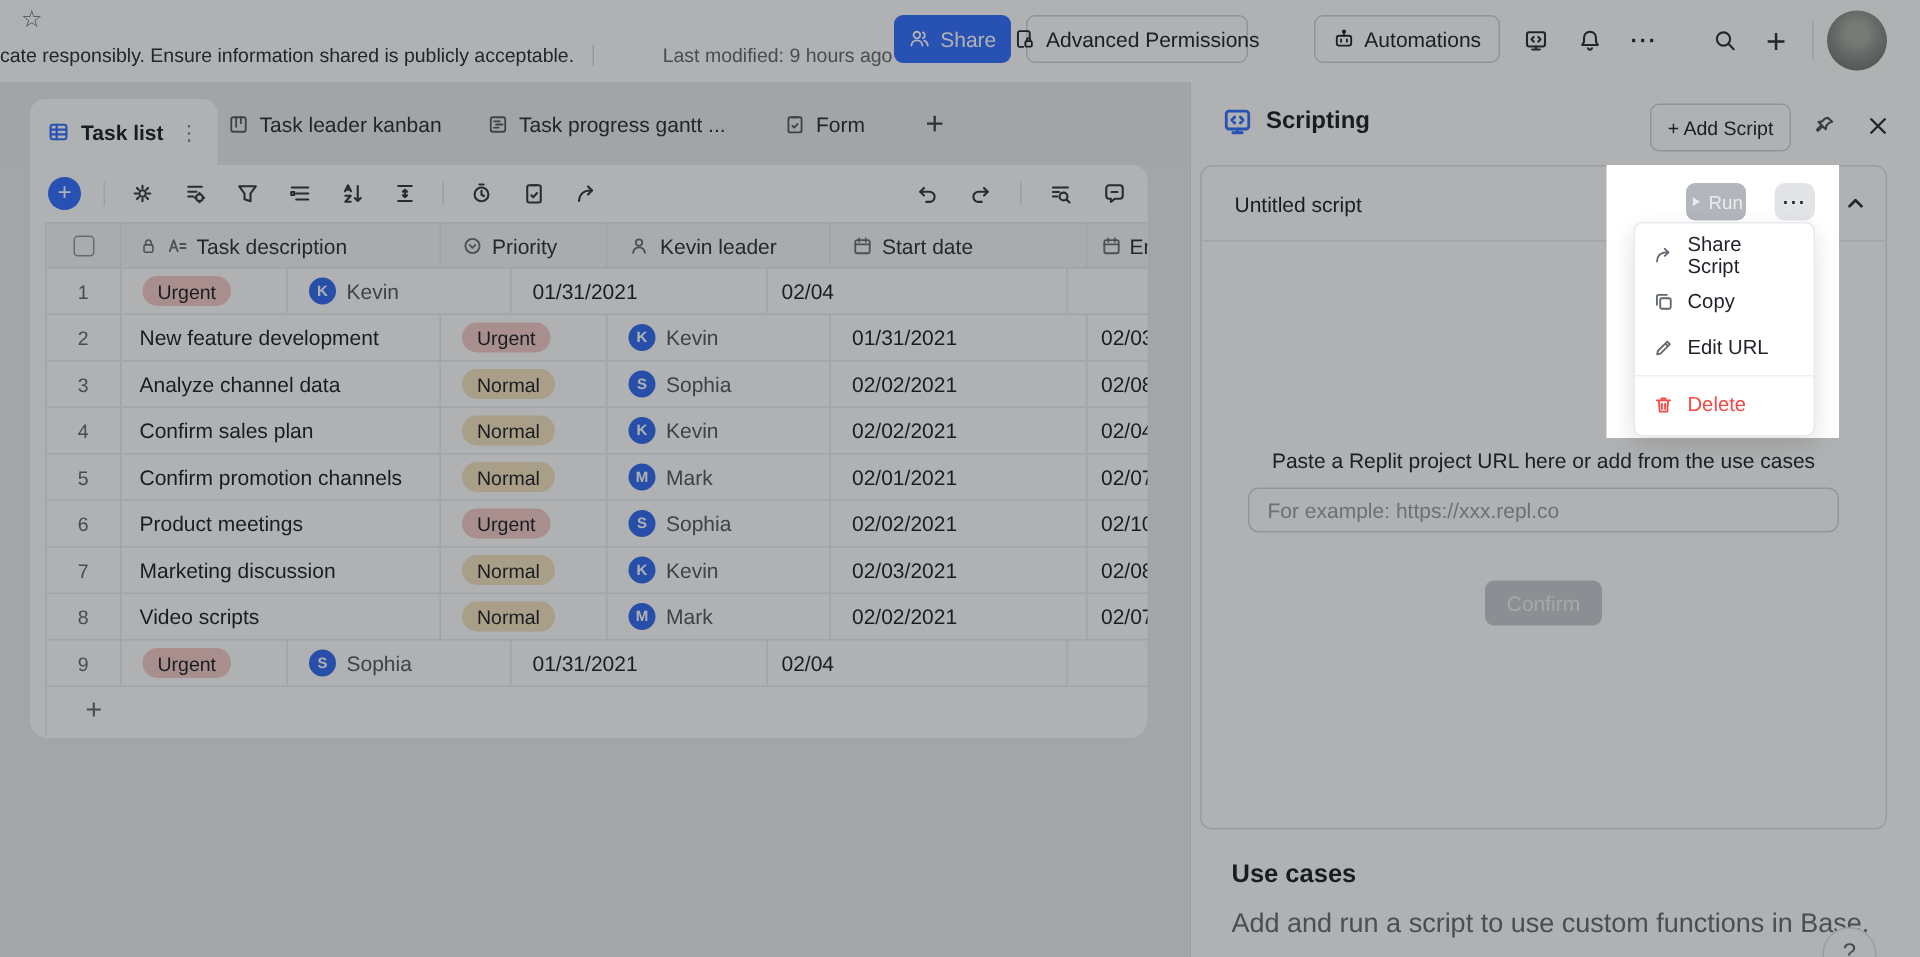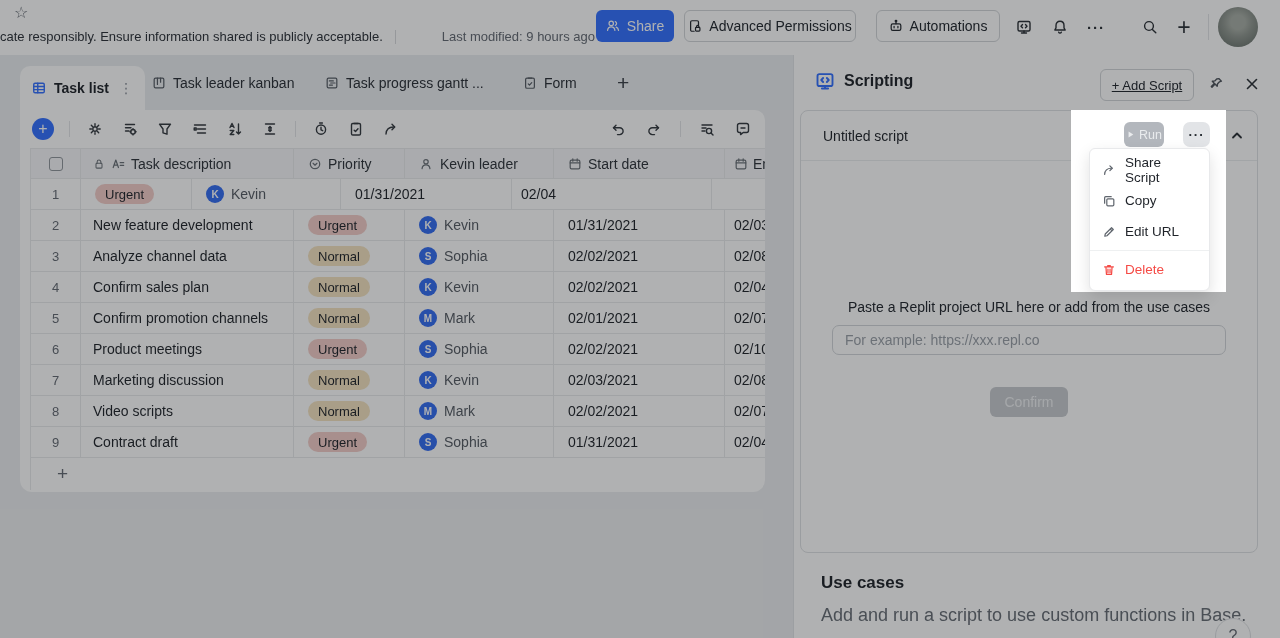--- a/index.html
+++ b/index.html
@@ -13,21 +13,21 @@
   
   .topbar{left:0;top:0;width:1280px;height:55px;background:#fff;border-bottom:1px solid #e7e9eb;}
   .star{left:14px;top:3px;font-size:16px;color:#646a73;}
   .noticewrap{left:0;top:29px;gap:12px;color:#2c3138;font-size:13px;white-space:nowrap;}
   .lastmod{color:#646a73;margin-left:34px;}
   .vdiv{width:1px;height:14px;background:#d8dadd;}
   .btn{box-sizing:border-box;height:32px;border-radius:6px;display:flex;align-items:center;justify-content:center;gap:7px;font-size:14px;white-space:nowrap;}
   .btn-primary{background:#3370ff;color:#fff;border:none;}
   .btn-outline{background:transparent;border:1px solid #d2d5d9;color:#22272e;}
   .share-btn{left:596px;top:10px;width:78px;}
-  .perm-btn{left:684px;top:10px;width:172px;}
+  .perm-btn{left:684px;top:10px;width:148px;}
   .auto-btn{left:876px;top:10px;width:124px;}
   .tb-ic{width:24px;height:24px;display:flex;align-items:center;justify-content:center;color:#2b3036;}
   .tb-ell{font-size:15px;font-weight:bold;letter-spacing:1px;color:#2b3036;}
   .tb-plus{font-size:23px;font-weight:300;color:#2b3036;line-height:22px;}
   .avatar-div{left:1208px;top:14px;width:1px;height:26px;background:#e3e5e8;}
   .avatar{left:1218px;top:7px;width:40px;height:40px;border-radius:50%;
     background:radial-gradient(circle at 50% 38%, #a8aea6 0 22%, #8f968f 45%, #767e78 75%, #6a726c);}
 
   
   .tabstrip{left:0;top:55px;width:793px;height:55px;background:#ebeef1;}
@@ -66,21 +66,21 @@
   .uav{width:18px;height:18px;border-radius:50%;background:#346df2;color:#fff;font-size:10px;font-weight:bold;
     display:flex;align-items:center;justify-content:center;}
   .uname{color:#555b63;}
   .addrow{height:32px;display:flex;align-items:center;padding-left:26px;font-size:19px;color:#646a73;}
 
   
   .panel{left:793px;top:55px;width:487px;height:583px;background:#fff;border-left:1px solid #e2e4e7;box-sizing:border-box;}
   .p-title{left:21px;top:16px;gap:9px;}
   .p-title .t{font-size:16px;font-weight:600;}
   .p-scripting-ic{color:#3370ff;}
-  .addscript{left:306px;top:14px;width:94px;font-size:13px;gap:0;text-decoration:underline;}
+  .addscript{left:306px;top:14px;width:94px;font-size:13px;gap:0;}
   .p-pin{left:414px;top:21px;color:#4e545c;}
   .p-close{left:450px;top:21px;color:#2b3036;}
 
   .scard{left:6px;top:55px;width:458px;height:443px;border:1px solid #dfe1e4;border-radius:8px;background:#fff;box-sizing:border-box;}
   .sc-head{height:49px;border-bottom:1px solid #ebedef;display:flex;align-items:center;padding:0 22px;}
   .sc-title{font-weight:500;}
   .sc-chev{position:absolute;right:12px;top:16px;color:#2b3036;}
   .sc-prompt{position:absolute;left:0;right:0;top:188px;text-align:center;color:#23282f;}
   .sc-input{position:absolute;left:31px;right:31px;top:214px;height:30px;box-sizing:border-box;
     border:1px solid #d3d6da;border-radius:7px;padding:0 12px;font-size:14px;font-family:inherit;color:#1f2329;background:#fff;}
@@ -512,23 +512,20 @@
           </div>
         <div class="cell c-start">
             <span>02/02/2021</span>
           </div>
         <div class="cell c-end">
             <span>02/07</span>
           </div>
       </div>
       <div class="trow">
         <div class="cell c-num">9</div>
-        <div class="cell c-desc">
-            <span>Contract draft</span>
-          </div>
         <div class="cell c-pri">
             <span class="pill urgent">Urgent</span>
           </div>
         <div class="cell c-lead">
             <span class="uav">S</span>
             <span class="uname">Sophia</span>
           </div>
         <div class="cell c-start">
             <span>01/31/2021</span>
           </div>

